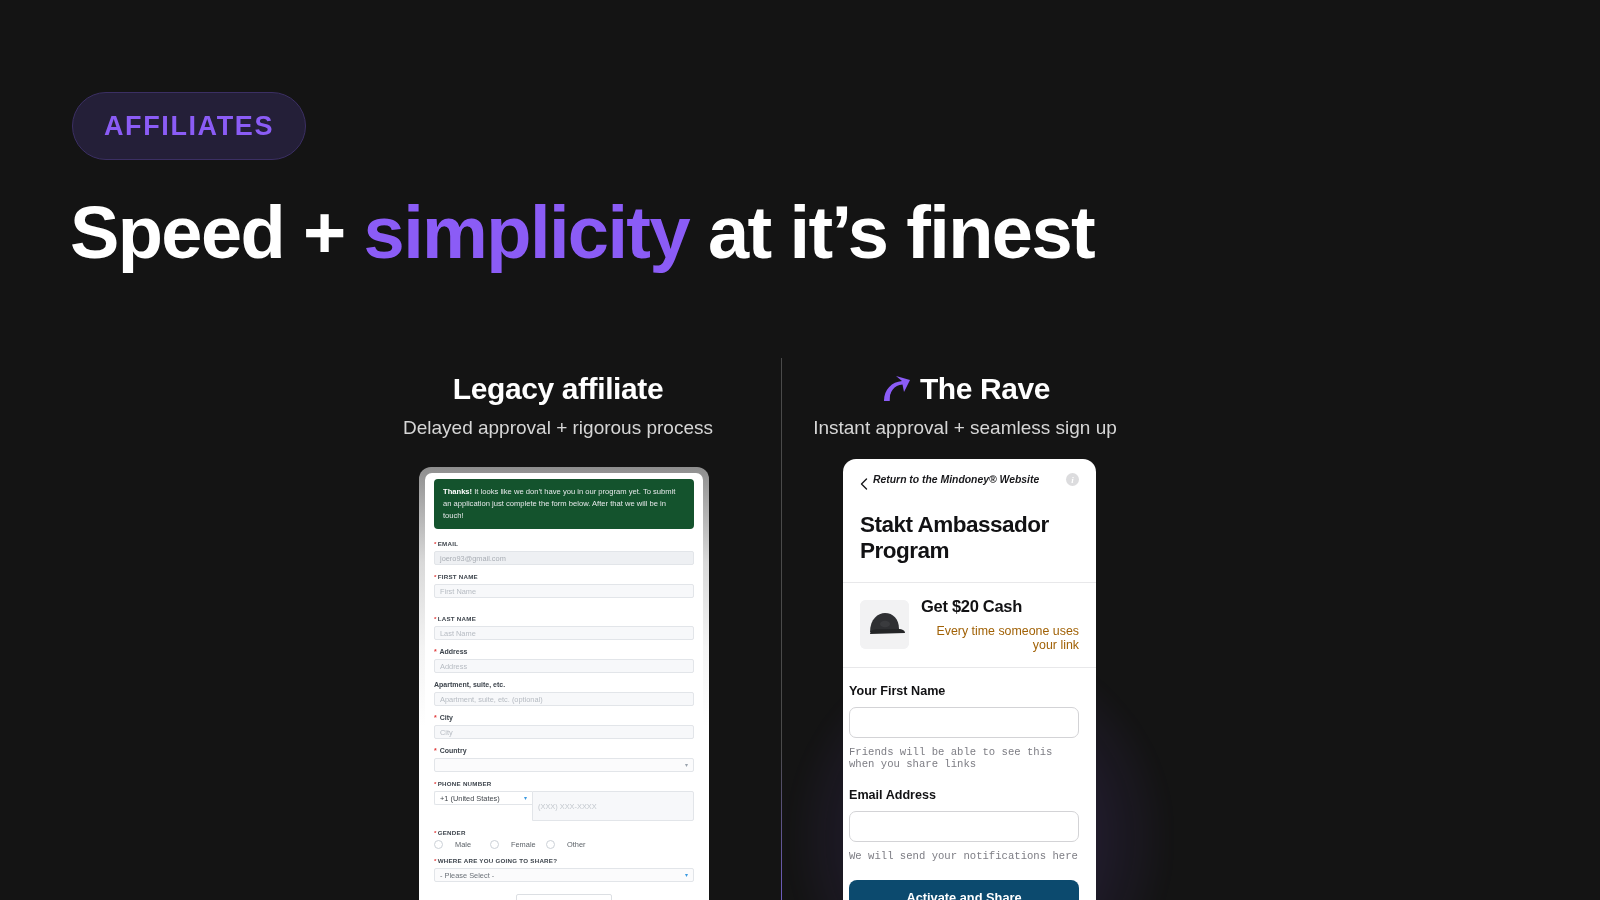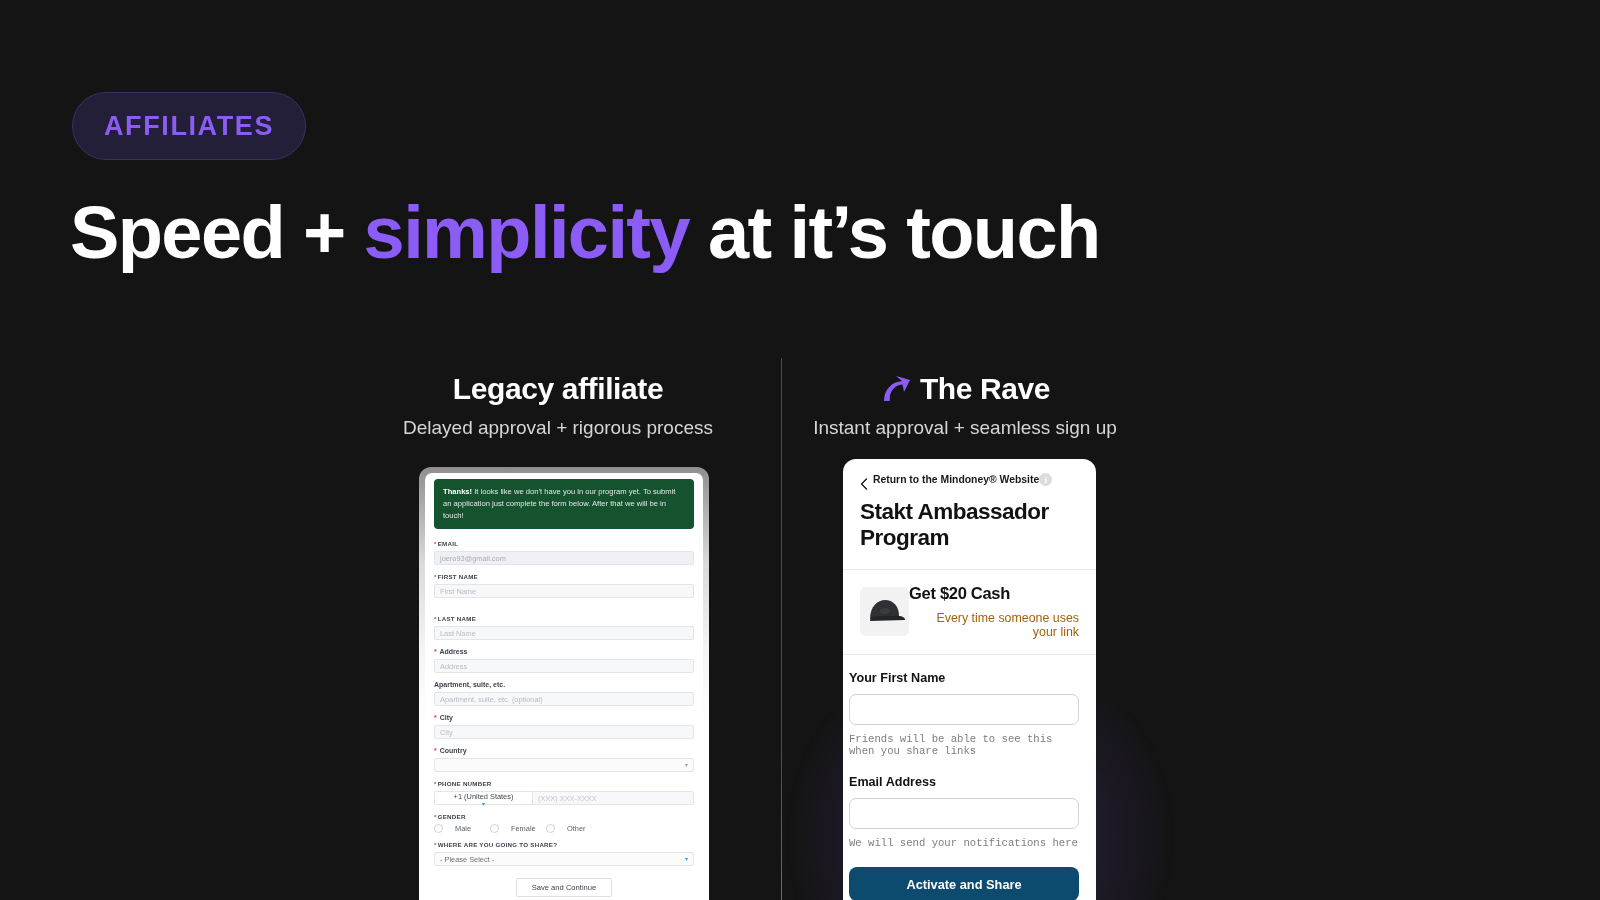--- a/index.html
+++ b/index.html
@@ -104,24 +104,24 @@
     background: #fbfbfc; display: flex; align-items: center; justify-content: space-between;
     padding: 0 5px; font-size: 7.4px; color: #6b7178;
   }
   .caret { font-size: 6px; color: #9aa3ad; line-height: 1; }
   .caret.blue { color: #3b9ae1; }
   .phone-row { display: flex; }
   .phone-cc {
     width: 98px; height: 14px; border: 1px solid #e2e5e9; border-right: none;
     border-radius: 2px 0 0 2px; background: #fff;
     display: flex; align-items: center; justify-content: space-between;
-    padding: 0 5px; font-size: 7.4px; color: #43484e; flex-direction: column;
+    padding: 0 5px; font-size: 7.4px; color: #43484e;
   }
   .phone-num {
-    flex: 1; height: 14px; border: 1px solid #e2e5e9; border-radius: 0 2px 2px 0;
+    flex: 1; height: 30px; border: 1px solid #e2e5e9; border-radius: 0 2px 2px 0;
     background: #f7f8fa; display: flex; align-items: center; padding: 0 5px;
     font-size: 7.4px; color: #c3c8ce;
   }
   .radios { display: flex; align-items: center; gap: 7px; margin-top: 2px; }
   .radio-item { display: flex; align-items: center; gap: 12px; width: 49px; }
   .radio-dot {
     width: 9px; height: 9px; border-radius: 50%;
     border: 1px solid #ccd1d7; background: #fff; flex: none;
   }
   .radio-label { font-size: 7.4px; color: #5a6views; color: #5c6268; }
@@ -147,38 +147,39 @@
   }
   .rave-wrap {
     position: absolute; left: 843px; top: 459px;
     width: 253px; height: 441px;
     background: #ffffff;
     border-radius: 13px 13px 0 0;
     overflow: hidden;
   }
   .rave-top { padding: 14px 17px 0 17px; }
   .rave-nav {
-    display: flex; align-items: center; 
-    margin-bottom: 13px;
+    display: flex; align-items: center; justify-content: space-between;
+    margin-bottom: 26px;
+    font-style: italic;
   }
   .rave-back { display: flex; align-items: center; gap: 5px; }
   .chev { width: 8px; height: 8px; }
   .rave-back-label { font-size: 10.4px; font-weight: 600; color: #19191c; }
   .info-icon {
     width: 13px; height: 13px; border-radius: 50%; background: #dcdcde;
     display: flex; align-items: center; justify-content: center;
     color: #ffffff; font-size: 9px; font-weight: 700; font-family: "Liberation Serif", serif;
   }
   .rave-title {
     font-size: 22.5px; font-weight: 700; color: #121214;
     line-height: 1.16; letter-spacing: -0.5px;
     padding-bottom: 18px;
   }
   .rave-sep { height: 1px; background: #e8e8ea; }
-  .offer { display: flex; align-items: center; padding: 14px 17px 15px 17px; }
+  .offer { display: flex; align-items: center; gap: 12px; padding: 14px 17px 15px 17px; }
   .cap-thumb {
     width: 49px; height: 49px; border-radius: 6px; background: #f2f2f3;
     flex: none; position: relative; overflow: hidden;
   }
   .offer-title { font-size: 16.5px; font-weight: 700; color: #121214; letter-spacing: -0.3px; }
   .offer-sub { font-size: 12.4px; color: #a16207; margin-top: 8px; text-align: right; }
   .rave-form { padding: 3px 17px 0 6px; }
   .r-label { font-size: 12.6px; font-weight: 700; color: #121214; margin-bottom: 9px; }
   .r-input {
     height: 31px; border: 1px solid #d3d3d6; border-radius: 7px; background: #fff;
@@ -194,21 +195,21 @@
 </head>
 <body>
 
 <div class="page">
 
   <div class="badge">
     <span class="badge-label">AFFILIATES</span>
   </div>
 
   <h1 class="headline">
-    <span>Speed + </span><span class="accent">simplicity</span><span> at it’s touch</span>
+    <span>Speed + </span><span class="accent">simplicity</span><span> at it’s finest</span>
   </h1>
 
   <div class="divider"></div>
 
   <div class="col left">
     <div class="col-title">Legacy affiliate</div>
     <div class="col-sub">Delayed approval + rigorous process</div>
   </div>
 
   <div class="col right">

